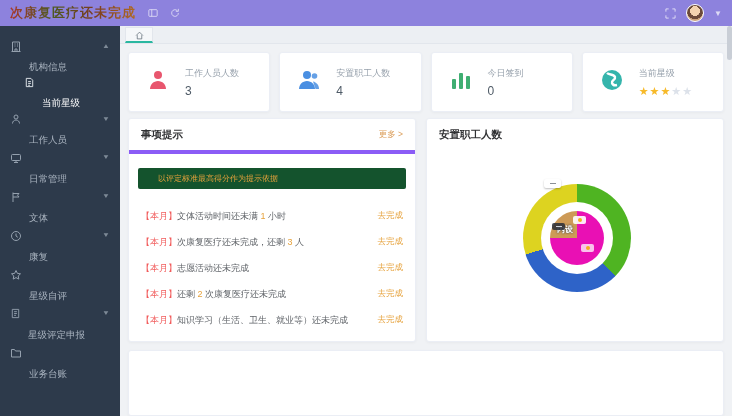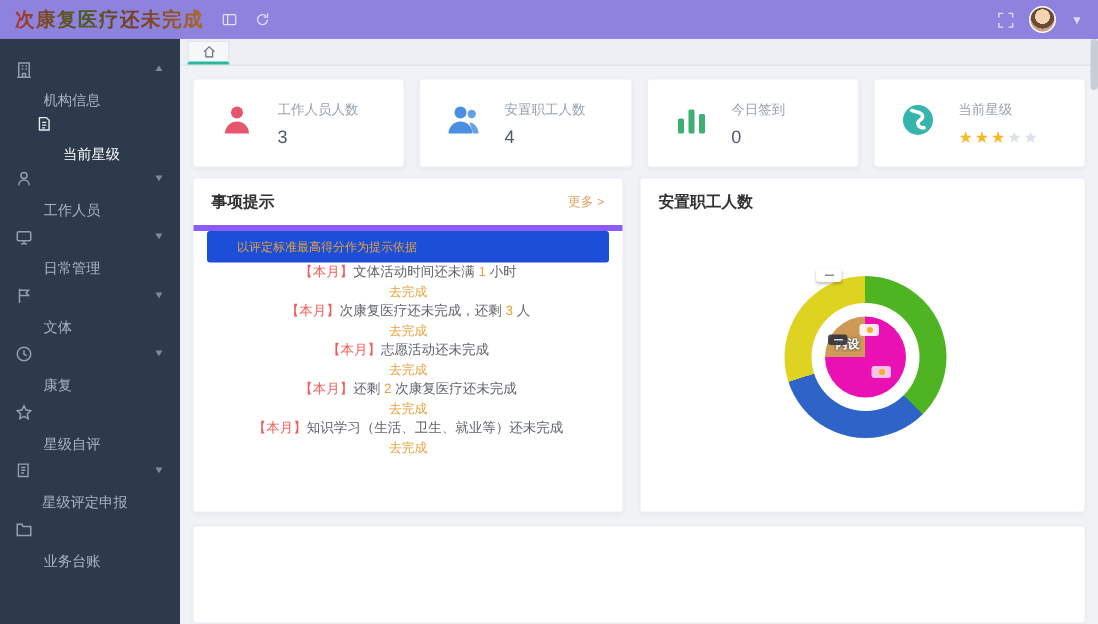--- a/index.html
+++ b/index.html
@@ -49,22 +49,22 @@
   .stars .off{font-size:11px;letter-spacing:1px;}
 
   .panels{display:flex;gap:10px;padding:6px 8px 0 8px;height:230px;}
   .panel{background:#fff;border:1px solid #ebeef5;border-radius:3px;box-shadow:0 1px 3px rgba(0,0,0,.04);}
   .panel-l{width:288px;}
   .panel-r{flex:1;}
   .p-head{display:flex;align-items:center;justify-content:space-between;padding:9px 12px 8px 12px;}
   .panel-l .p-head{border-bottom:4px solid #8b5cf6;}
   .p-title{font-size:10.5px;font-weight:bold;color:#303133;}
   .more{font-size:8.5px;color:#dca05e;cursor:pointer;}
-  .notice{margin:0 9px;background:#1d4ed8;color:#e6a23c;font-size:8px;padding:5px 6px 5px 20px;border-radius:2px;}
-  .r-row{display:flex;align-items:center;justify-content:space-between;padding:0 12px;height:26px;flex-direction:column;}
+  .notice{margin:14px 9px;background:#14532d;color:#e6a23c;font-size:8px;padding:5px 6px 5px 20px;border-radius:2px;}
+  .r-row{display:flex;align-items:center;justify-content:space-between;padding:0 12px;height:26px;}
   .r-text{font-size:9px;color:#5f6368;white-space:nowrap;overflow:hidden;}
   .r-tag{color:var(--tag-red);}
   .hl{color:#e6a23c;}
   .todo{font-size:8.5px;color:#e6a23c;cursor:pointer;white-space:nowrap;}
 
   
   .sunburst{position:relative;width:108px;height:108px;margin:34px 0 0 96px;}
   .ring{position:absolute;inset:0;border-radius:50%;}
   .ring-hole{position:absolute;inset:18px;border-radius:50%;background:#fff;}
   .inner{position:absolute;inset:27px;border-radius:50%;}

